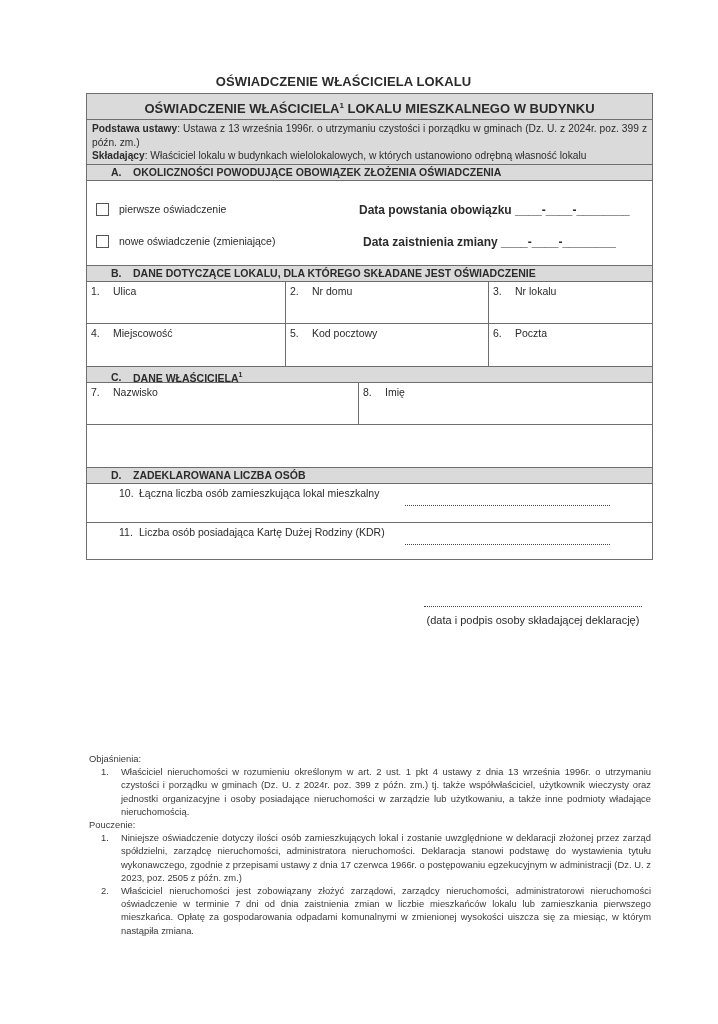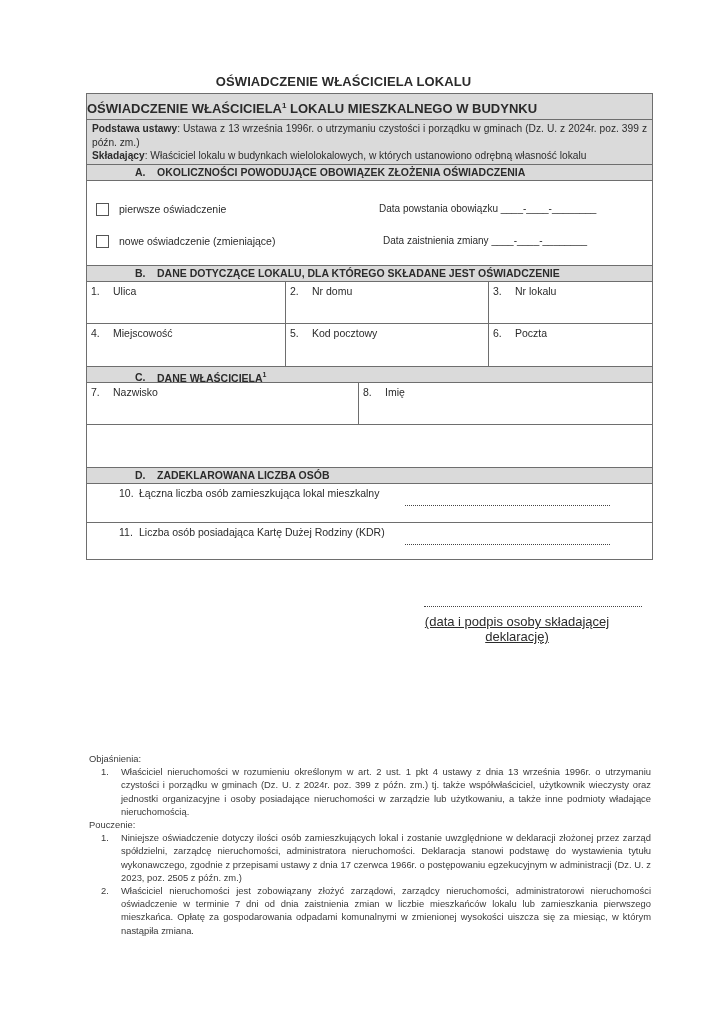--- a/index.html
+++ b/index.html
@@ -1,48 +1,48 @@
 <!DOCTYPE html>
 <html><head>
 <meta charset="utf-8">
 <style>
   html, body { margin: 0; padding: 0; background: #ffffff; }
   body { width: 718px; height: 1024px; position: relative; overflow: hidden;
          font-family: "Liberation Sans", "DejaVu Sans", sans-serif; color: #2b2b2b; }
   .page-title { position: absolute; left: 0; width: 687px; top: 74px; text-align: center;
                 font-size: 13px; font-weight: bold; letter-spacing: 0.1px; }
   .form { position: absolute; left: 86px; top: 93px; width: 565px; border: 1px solid #6e6e6e; }
-  .head-box { background: #dadada; border-bottom: 1px solid #6e6e6e; text-align: left;
+  .head-box { background: #dadada; border-bottom: 1px solid #6e6e6e; text-align: center;
               font-weight: bold; font-size: 13px; line-height: 17px; padding: 3px 0 2px; }
   .head-box sup { font-size: 8px; }
   .legal { background: #dadada; font-size: 10.2px; line-height: 13.5px; padding: 2px 5px 1px;
            text-align: justify; }
   .legal b { font-weight: bold; }
   .sec { background: #dadada; border-top: 1px solid #6e6e6e; border-bottom: 1px solid #6e6e6e;
-         font-weight: bold; font-size: 10.5px; height: 15px; line-height: 15px; padding-left: 48px; }
+         font-weight: bold; font-size: 10.5px; height: 15px; line-height: 15px; padding-left: 24px; }
   .sec .sl { display: inline-block; width: 22px; }
   .sec sup { font-size: 7px; }
   .secA-body { position: relative; height: 84px; font-size: 10.5px; }
   .cb-row { position: absolute; left: 9px; display: flex; align-items: center; }
   .cb { width: 11px; height: 11px; border: 1px solid #555; background: #fff; margin-right: 10px; }
-  .date-lbl { position: absolute; font-weight: normal; font-size: 10px; margin-left: 20px; }
+  .date-lbl { position: absolute; font-weight: bold; font-size: 12px; }
   .grid3 { display: grid; grid-template-columns: 199px 203px 1fr; }
   .grid2 { display: grid; grid-template-columns: 272px 1fr; }
   .cell { border-right: 1px solid #6e6e6e; border-bottom: 1px solid #6e6e6e; height: 42px;
           font-size: 10.5px; padding: 3px 0 0 4px; box-sizing: border-box; }
   .cell:last-child, .grid3 .cell:nth-child(3n), .grid2 .cell:nth-child(2n) { border-right: none; }
   .cell .n { display: inline-block; width: 22px; }
   .grid3.last .cell, .grid2.last .cell { border-bottom: none; }
   .dline { position: relative; height: 38px; font-size: 10.5px; border-bottom: 1px solid #6e6e6e; }
   .dline:last-child { border-bottom: none; height: 36px; }
   .dline .q { position: absolute; left: 32px; top: 3px; }
   .dline .q .n { display: inline-block; width: 20px; }
   .dots { position: absolute; left: 318px; top: 20px; width: 205px; border-bottom: 1px dotted #444; height: 1px; }
   .sig-line { position: absolute; left: 424px; top: 606px; width: 218px; border-bottom: 1px dotted #444; }
-  .sig-lbl { position: absolute; left: 408px; width: 218px; top: 614px; text-align: center; font-size: 13px; text-decoration: underline; }
+  .sig-lbl { position: absolute; left: 424px; width: 218px; top: 614px; text-align: center; font-size: 11px; }
   .notes { position: absolute; left: 89px; top: 752px; width: 562px; font-size: 9.4px; line-height: 13.2px; color: #3a3a3a; }
   .notes .hd { margin: 0; }
   .notes ol { margin: 0; padding-left: 0; list-style: none; }
   .notes li { position: relative; padding-left: 32px; text-align: justify; }
   .notes li .ln { position: absolute; left: 12px; top: 0; }
 </style>
 </head>
 <body>
 
 <div class="page-title">OŚWIADCZENIE WŁAŚCICIELA LOKALU</div>

